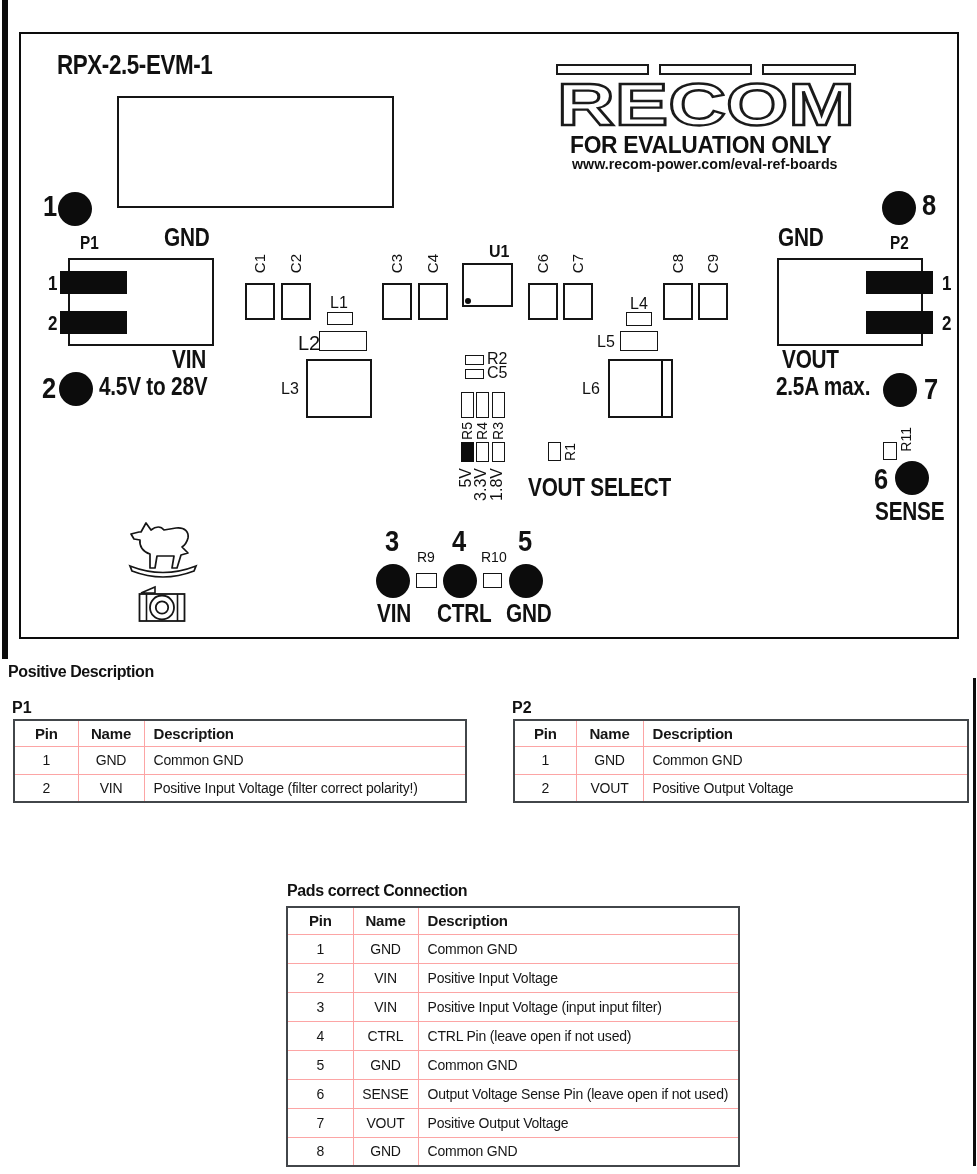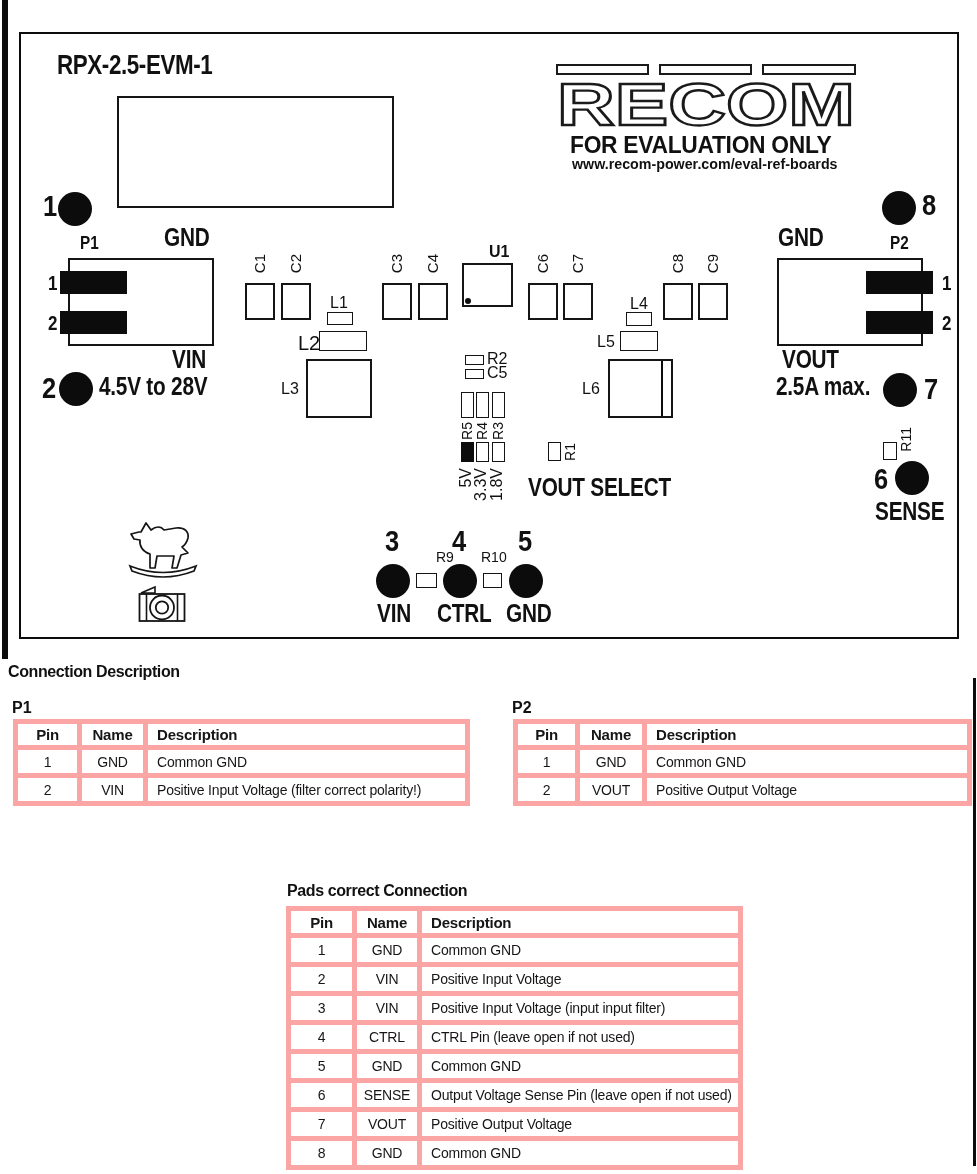--- a/index.html
+++ b/index.html
@@ -13,21 +13,21 @@
   .hole{position:absolute;width:34px;height:34px;border-radius:50%;background:#0c0c0c;}
   .crect{position:absolute;background:#fff;border:2px solid #151515;box-sizing:border-box;}
   .srect{position:absolute;background:#fff;border:1.5px solid #151515;box-sizing:border-box;}
   .fillpad{position:absolute;background:#0c0c0c;box-sizing:border-box;}
   .pbar{position:absolute;background:#0c0c0c;}
   .vlbl{position:absolute;writing-mode:vertical-rl;transform:rotate(180deg);line-height:1;
         white-space:nowrap;color:#111;font-size:14px;}
   .board{position:absolute;left:19px;top:32px;width:936px;height:603px;border:2px solid #0c0c0c;background:#fff;}
   table.spec{position:absolute;border-collapse:collapse;table-layout:fixed;background:#fff;
              font-size:14px;letter-spacing:-.2px;color:#161616;border:2px solid #42464a;}
-  table.spec th,table.spec td{border:5px solid #fca5a5;overflow:hidden;white-space:nowrap;}
+  table.spec th,table.spec td{border:1px solid #fca5a5;overflow:hidden;white-space:nowrap;}
   table.spec th{font-size:15px;font-weight:bold;}
   .c{text-align:center;padding:0;}
   .l{text-align:left;padding-left:9px;}
 </style>
 </head>
 <body>
 
 <div class="screen">
 
   <div class="pbar" style="left:2px;top:0;width:6px;height:659px;"></div>
@@ -139,21 +139,21 @@
 
     <div class="srect" style="left:862px;top:408px;width:14px;height:18px;"></div>
     <div class="vlbl" style="left:878px;top:393px;">R11</div>
     <div class="lbl num" style="left:853px;top:430px;font-size:30px;">6</div>
     <div class="hole" style="left:874px;top:427px;"></div>
     <div class="lbl cond" style="left:854px;top:464px;font-size:26px;">SENSE</div>
 
     <div class="lbl num" style="left:364px;top:492px;font-size:30px;">3</div>
     <div class="lbl num" style="left:431px;top:492px;font-size:30px;">4</div>
     <div class="lbl num" style="left:497px;top:492px;font-size:30px;">5</div>
-    <div class="lbl" style="left:396px;top:516px;font-size:14px;margin-left:19px;">R9</div>
+    <div class="lbl" style="left:396px;top:516px;font-size:14px;">R9</div>
     <div class="lbl" style="left:460px;top:516px;font-size:14px;">R10</div>
     <div class="hole" style="left:355px;top:530px;"></div>
     <div class="srect" style="left:395px;top:539px;width:21px;height:15px;"></div>
     <div class="hole" style="left:422px;top:530px;"></div>
     <div class="srect" style="left:462px;top:539px;width:19px;height:15px;"></div>
     <div class="hole" style="left:488px;top:530px;"></div>
     <div class="lbl cond" style="left:356px;top:566px;font-size:26px;">VIN</div>
     <div class="lbl cond" style="left:416px;top:566px;font-size:26px;">CTRL</div>
     <div class="lbl cond" style="left:485px;top:566px;font-size:26px;">GND</div>
 
@@ -164,21 +164,21 @@
     <svg class="abs" style="left:117px;top:551px;" width="48" height="38" viewBox="0 0 48 38">
       <path d="M3,8 L17,2 L17,8 Z" fill="#fff" stroke="#151515" stroke-width="1.6"></path>
       <rect x="1.5" y="9" width="45" height="27" fill="#fff" stroke="#151515" stroke-width="1.8"></rect>
       <line x1="8.5" y1="9" x2="8.5" y2="36" stroke="#151515" stroke-width="1.6"></line>
       <line x1="39.5" y1="9" x2="39.5" y2="36" stroke="#151515" stroke-width="1.6"></line>
       <circle cx="24" cy="22.5" r="12" fill="#fff" stroke="#151515" stroke-width="1.8"></circle>
       <circle cx="24" cy="22.5" r="6.2" fill="#fff" stroke="#151515" stroke-width="1.8"></circle>
     </svg>
   </div>
 
-  <div class="lbl b" style="left:8px;top:664px;font-size:16px;letter-spacing:-.4px;">Connection Description</div>
+  <div class="lbl b" style="left:8px;top:664px;font-size:16px;letter-spacing:-.4px;">Positive Description</div>
 
   <div class="lbl b" style="left:12px;top:700px;font-size:16px;">P1</div>
   <table class="spec" style="left:13px;top:719px;">
     <colgroup>
         <col style="width:64px">
         <col style="width:66px">
         <col style="width:322px">
       </colgroup>
     <tbody>
         <tr style="height:26px">

